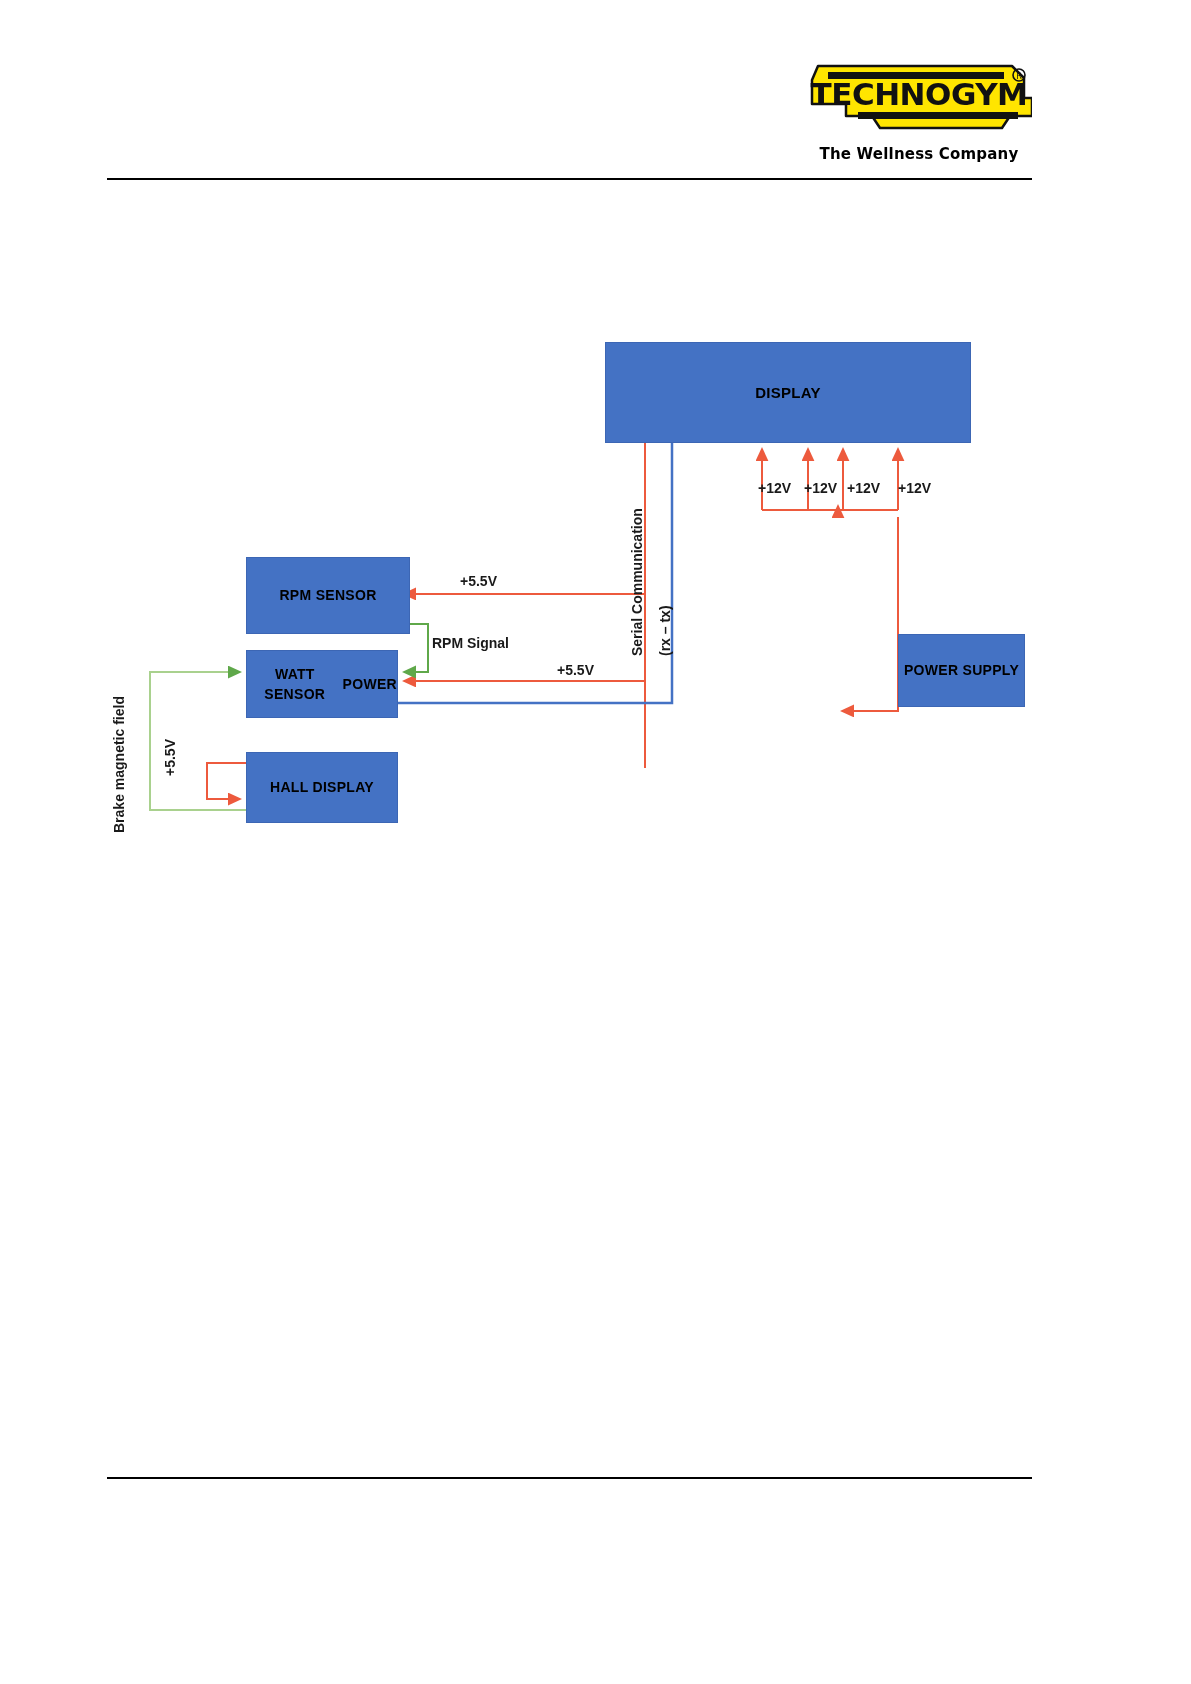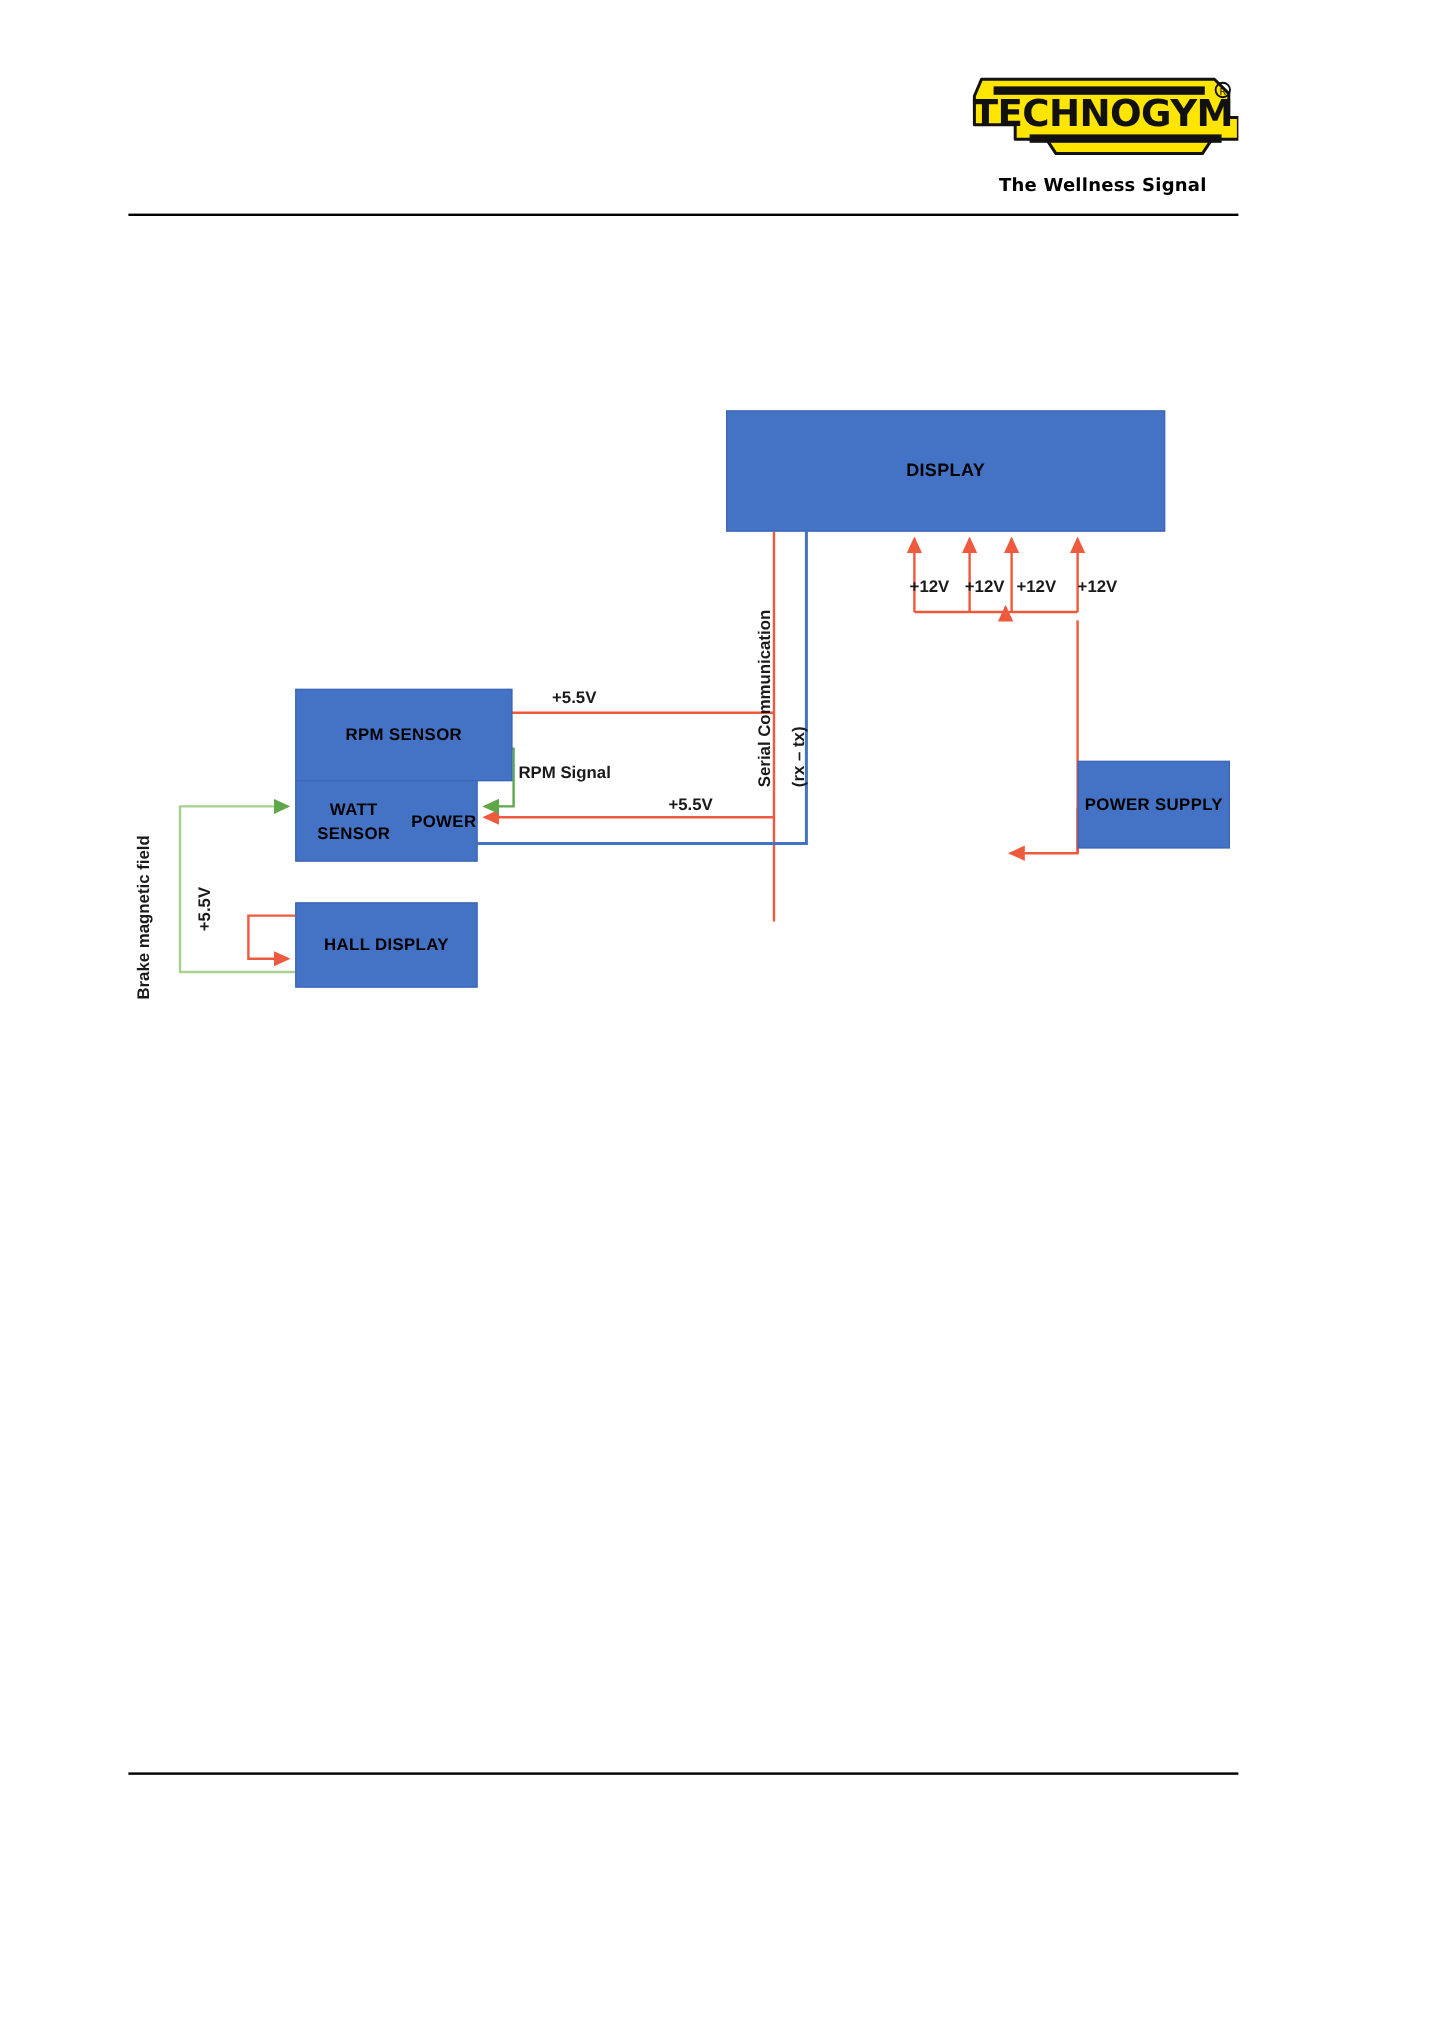--- a/index.html
+++ b/index.html
@@ -92,21 +92,21 @@
     text-align: center;
     font-family: "Liberation Sans", sans-serif;
     font-weight: bold;
     font-size: 14px;
     letter-spacing: 0.3px;
     line-height: 1.45;
     box-sizing: border-box;
     user-select: none;
   }
   #block-display   { left: 605px; top: 342px;  width: 366px; height: 101px; font-size: 15px; }
-  #block-rpm       { left: 246px; top: 574px;  width: 181px; height: 77px;  }
+  #block-rpm       { left: 246px; top: 557px;  width: 164px; height: 77px;  }
   #block-watt      { left: 246px; top: 650px;  width: 152px; height: 68px; align-items: center;  }
   #block-hall      { left: 246px; top: 752px;  width: 152px; height: 71px;  }
   #block-power     { left: 898px; top: 634px;  width: 127px; height: 73px;  }
 
   
   .edge-label {
     position: absolute;
     font-family: "Liberation Sans", sans-serif;
     font-weight: bold;
     font-size: 14px;
@@ -146,21 +146,21 @@
 
         <rect x="52" y="54" width="160" height="7" fill="#111111"></rect>
 
         <text x="113" y="47" text-anchor="middle" font-family="DejaVu Sans, sans-serif" font-size="31" font-weight="bold" letter-spacing="-0.5" fill="#111111">TECHNOGYM</text>
 
         <circle cx="213" cy="17" r="6" fill="none" stroke="#111111" stroke-width="1.6"></circle>
         <text x="213" y="21" text-anchor="middle" font-family="DejaVu Sans, sans-serif" font-size="8" fill="#111111">R</text>
       </svg>
     </div>
 
-    <div class="tagline">The Wellness Signal</div>
+    <div class="tagline">The Wellness Company</div>
 
     <div class="rule-top"></div>
   </div>
 
   <div class="diagram">
     <svg width="1191" height="1684" xmlns="http://www.w3.org/2000/svg">
       <defs>
         <marker id="arrow-red" markerWidth="7" markerHeight="7" refX="6" refY="3.2" orient="auto" markerUnits="strokeWidth">
           <path d="M0,0 L7,3.2 L0,6.4 z" fill="#ED5A3D"></path>
         </marker>

